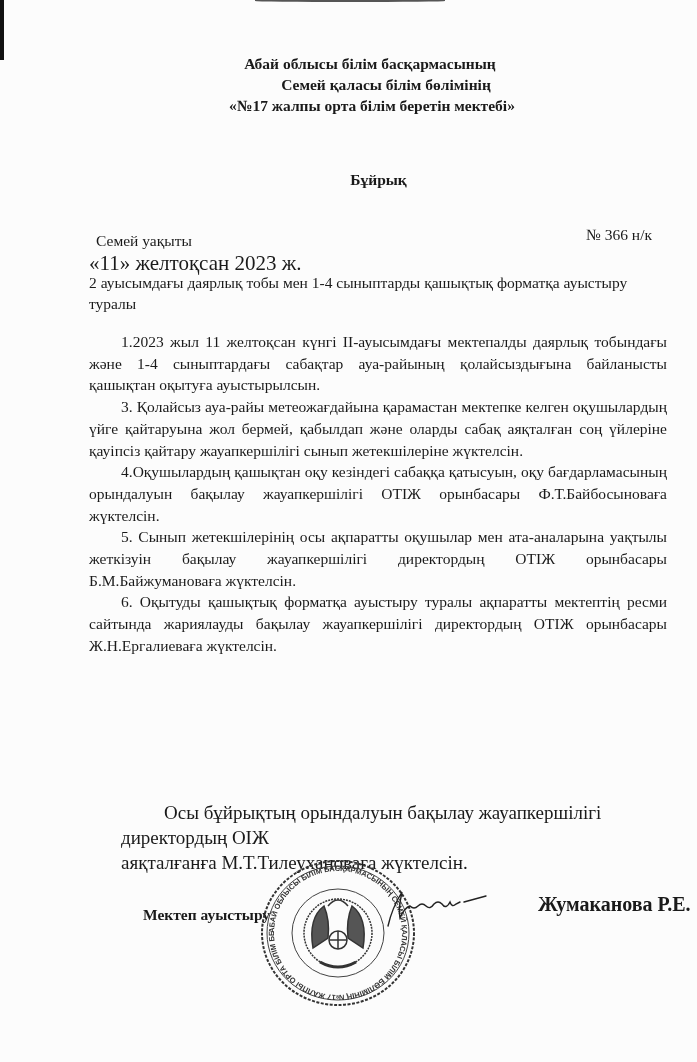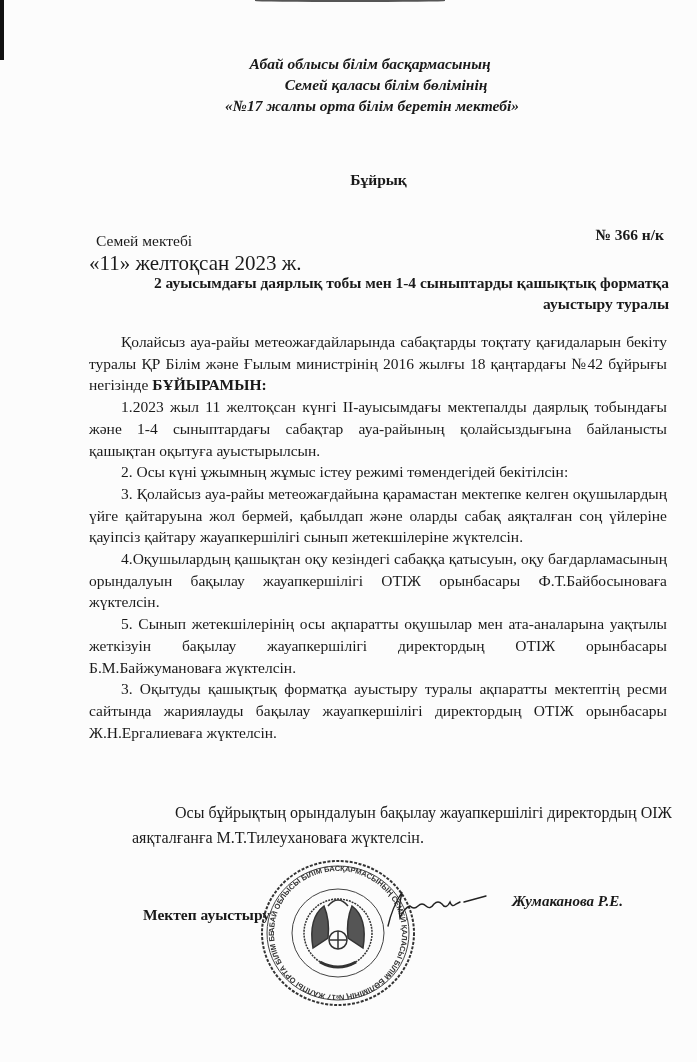--- a/index.html
+++ b/index.html
@@ -6,71 +6,69 @@
   body {
     width: 697px; height: 1062px; overflow: hidden;
     background: #fdfdfd;
     font-family: "Liberation Serif", serif;
     color: #1a1a1a;
     position: relative;
   }
   .page { position: absolute; left: 0; top: 0; width: 697px; height: 1062px; background: #fcfcfc; }
   .edge-left { position: absolute; left: 0; top: 0; width: 4px; height: 60px; background: #111; }
   .edge-top { position: absolute; left: 255px; top: 0; width: 190px; height: 2px; background: #555; border-radius: 0 0 50% 50%; }
-  .header { position: absolute; left: 150px; top: 53px; width: 450px; text-align: center; font-weight: bold; font-size: 15.5px; line-height: 21px; font-style: italic; }
+  .header { position: absolute; left: 150px; top: 53px; width: 450px; text-align: center; font-weight: bold; font-size: 15.5px; line-height: 21px; }
   .header div { white-space: nowrap; }
   .h1 { margin-left: -10px; }
   .h2 { margin-left: 22px; }
   .h3 { margin-left: -6px; }
   .h4 { margin-left: -6px; }
   .order-title { position: absolute; left: 0; width: 697px; top: 171px; text-align: center; font-weight: bold; font-size: 15.5px; margin-left: 30px; }
   .date { position: absolute; left: 89px; top: 211px; font-weight: normal; font-size: 21px; margin-top: 40px; }
   .city { position: absolute; left: 96px; top: 232px; font-size: 15.5px; }
-  .order-num { position: absolute; right: 33px; top: 226px; font-weight: bold; font-size: 15.5px; }
-  .subject { position: absolute; left: 89px; top: 272px; width: 580px; font-weight: bold; font-size: 15.5px; line-height: 21px; text-align: right; }
+  .order-num { position: absolute; right: 45px; top: 226px; font-weight: normal; font-size: 15.5px; }
+  .subject { position: absolute; left: 89px; top: 272px; width: 580px; font-weight: normal; font-size: 15.5px; line-height: 21px; }
   .body-text { position: absolute; left: 89px; top: 331px; width: 578px; font-size: 15.5px; line-height: 21.7px; text-align: justify; }
   .body-text p { margin: 0; }
   .indent { text-indent: 32px; }
   .bold { font-weight: bold; }
-  .closing { position: absolute; left: 132px; top: 800px; width: 550px; font-size: 16px; line-height: 25px; }
+  .closing { position: absolute; left: 121px; top: 800px; width: 550px; font-size: 19px; line-height: 25px; }
   .closing p { margin: 0; }
   .closing .c1 { text-indent: 43px; }
   .signature-label { position: absolute; left: 143px; top: 906px; font-weight: bold; font-size: 15.5px; }
-  .signature-name { position: absolute; left: 512px; top: 893px; font-weight: bold; font-size: 15px; font-style: italic; }
+  .signature-name { position: absolute; left: 538px; top: 893px; font-weight: bold; font-size: 20px; }
   .stamp { position: absolute; left: 258px; top: 858px; width: 160px; height: 150px; }
   .sig { position: absolute; left: 380px; top: 888px; width: 110px; height: 40px; }
 </style>
 </head>
 <body>
 
 <div class="page">
   <div class="edge-left"></div>
   <div class="edge-top"></div>
 
   <div class="header">
     <div class="h1">Абай облысы білім басқармасының</div>
     <div class="h2">Семей қаласы білім бөлімінің</div>
     <div class="h3">«№17 жалпы орта білім беретін мектебі»</div>
   </div>
 
   <div class="order-title">Бұйрық</div>
   <div class="date">«11» желтоқсан 2023 ж.</div>
-  <div class="city">Семей мектебі</div>
+  <div class="city">Семей уақыты</div>
   <div class="order-num">№ 366 н/к</div>
 
   <div class="subject">2 ауысымдағы даярлық тобы мен 1-4 сыныптарды қашықтық форматқа ауыстыру туралы</div>
 
   <div class="body-text">
-    <p class="indent"><span>Қолайсыз ауа-райы метеожағдайларында сабақтарды тоқтату қағидаларын бекіту туралы ҚР Білім және Ғылым министрінің  2016  жылғы 18 қаңтардағы №42 бұйрығы  негізінде </span><span class="bold">БҰЙЫРАМЫН:</span></p>
     <p class="indent">1.2023  жыл  11 желтоқсан   күнгі  ІІ-ауысымдағы мектепалды даярлық тобындағы және 1-4 сыныптардағы сабақтар ауа-райының қолайсыздығына байланысты қашықтан оқытуға ауыстырылсын.</p>
-    <p class="indent">2. Осы күні ұжымның жұмыс істеу режимі төмендегідей бекітілсін:</p>
     <p class="indent">3. Қолайсыз ауа-райы метеожағдайына қарамастан мектепке келген оқушылардың үйге қайтаруына жол бермей, қабылдап және оларды сабақ аяқталған соң үйлеріне қауіпсіз қайтару жауапкершілігі сынып жетекшілеріне жүктелсін.</p>
     <p class="indent">4.Оқушылардың  қашықтан  оқу  кезіндегі  сабаққа  қатысуын,  оқу бағдарламасының орындалуын бақылау жауапкершілігі ОТІЖ орынбасары Ф.Т.Байбосыноваға жүктелсін.</p>
     <p class="indent">5. Сынып жетекшілерінің осы ақпаратты оқушылар мен ата-аналарына уақтылы жеткізуін бақылау жауапкершілігі директордың ОТІЖ орынбасары Б.М.Байжумановаға жүктелсін.</p>
-    <p class="indent">3. Оқытуды қашықтық форматқа ауыстыру туралы ақпаратты мектептің ресми сайтында жариялауды бақылау жауапкершілігі директордың ОТІЖ орынбасары Ж.Н.Ергалиеваға жүктелсін.</p>
+    <p class="indent">6. Оқытуды қашықтық форматқа ауыстыру туралы ақпаратты мектептің ресми сайтында жариялауды бақылау жауапкершілігі директордың ОТІЖ орынбасары Ж.Н.Ергалиеваға жүктелсін.</p>
   </div>
 
   <div class="closing">
     <p class="c1">Осы бұйрықтың орындалуын бақылау жауапкершілігі директордың ОІЖ</p>
     <p>аяқталғанға М.Т.Тилеухановаға жүктелсін.</p>
   </div>
 
   <div class="signature-label">Мектеп ауыстыру</div>
 
   <svg class="stamp" viewBox="0 0 160 150">

